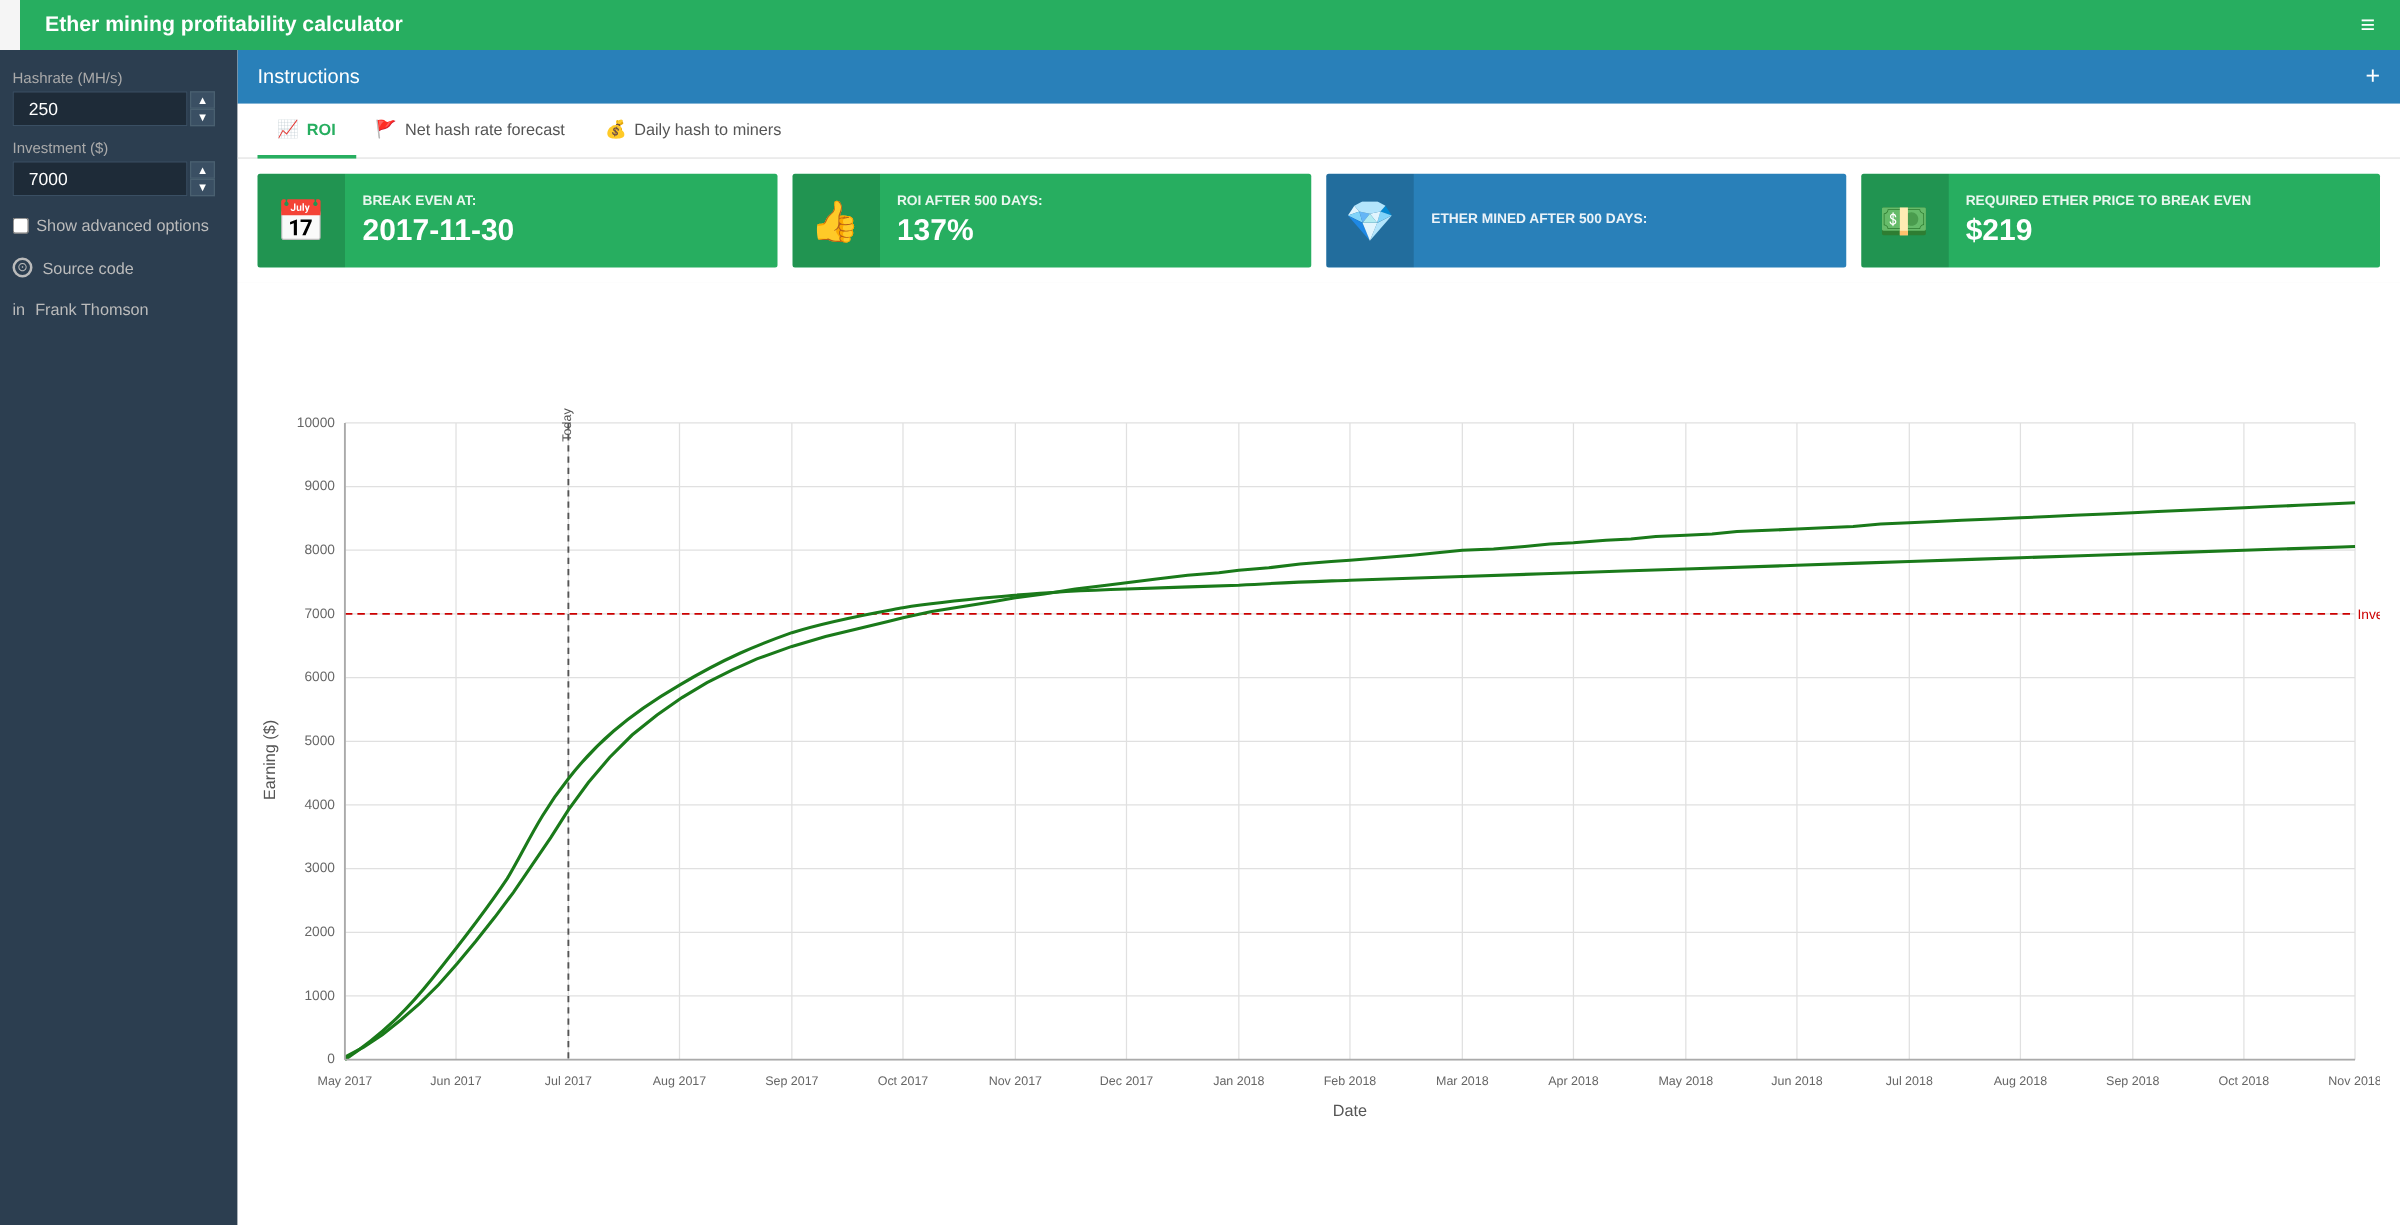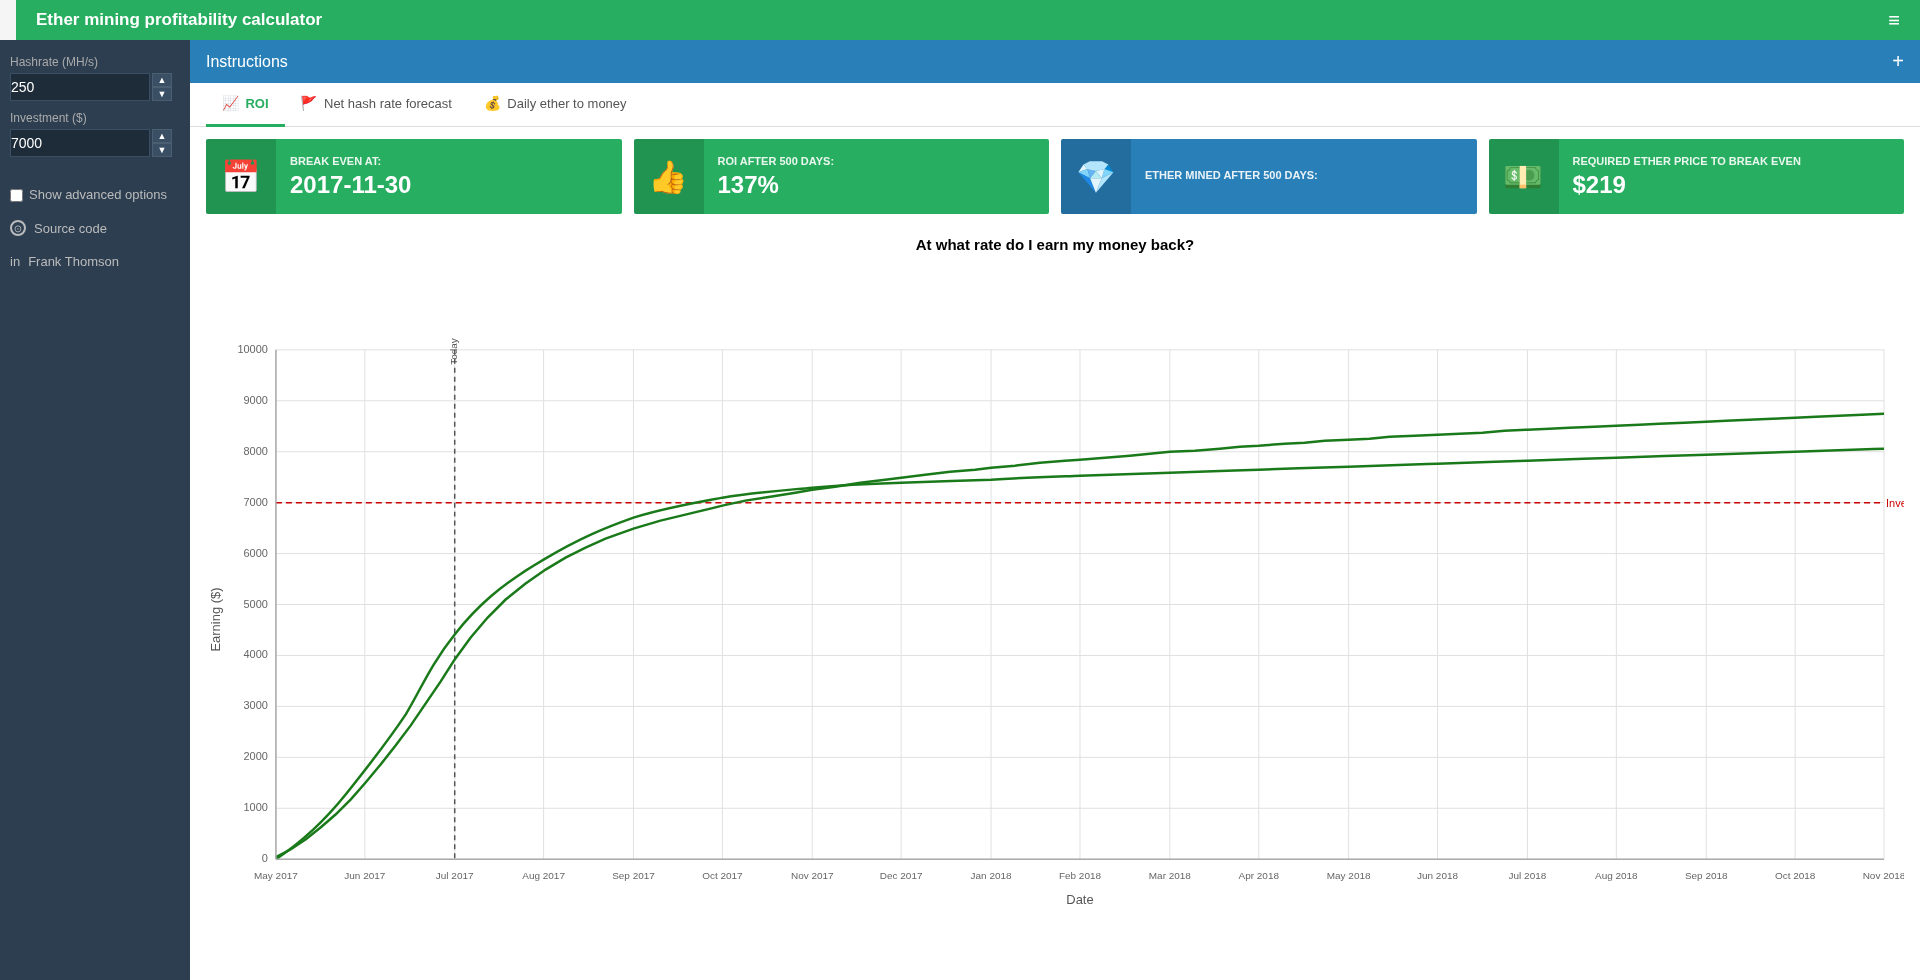--- a/index.html
+++ b/index.html
@@ -33,38 +33,38 @@
       flex-direction: column;
       gap: 10px;
     }
     .sidebar-group { margin-bottom: 0; }
     .sidebar-label { color: #aaa; font-size: 12px; margin-bottom: 4px; }
     .sidebar-input-wrap { display: flex; align-items: center; }
     .sidebar-input {
       background: #1e2b38;
       border: 1px solid #3a4f63;
       color: white;
-      padding: 5px 0;
+      padding: 5px 12px;
       font-size: 14px;
       width: 140px;
       outline: none;
     }
     .spinner-btns { display: flex; flex-direction: column; margin-left: 2px; }
     .spinner-btn {
       background: #3a4f63;
       border: 1px solid #4a6070;
       color: white;
       width: 20px;
       height: 14px;
       font-size: 9px;
       cursor: pointer;
       display: flex; align-items: center; justify-content: center;
       line-height: 1;
     }
-    .sidebar-checkbox-wrap { display: flex; align-items: flex-end; gap: 6px; font-size: 13px; color: #bbb; margin-top: 20px; }
+    .sidebar-checkbox-wrap { display: flex; align-items: center; gap: 6px; font-size: 13px; color: #bbb; margin-top: 6px; }
     .sidebar-checkbox-wrap input { cursor: pointer; }
     .sidebar-link { display: flex; align-items: center; gap: 8px; font-size: 13px; color: #bbb; cursor: pointer; margin-top: 8px; }
     .icon-circle { width: 16px; height: 16px; border-radius: 50%; border: 2px solid #bbb; display: inline-flex; align-items: center; justify-content: center; font-size: 10px; }
     .linkedin-icon { font-size: 13px; }
 
     
     .content { flex: 1; display: flex; flex-direction: column; overflow: hidden; justify-content: center; }
 
     
     .instructions-bar {
@@ -222,21 +222,21 @@
       <div class="tab active">
         <span class="tab-icon">📈</span>
         <span>ROI</span>
       </div>
       <div class="tab">
         <span class="tab-icon">🚩</span>
         <span>Net hash rate forecast</span>
       </div>
       <div class="tab">
         <span class="tab-icon">💰</span>
-        <span>Daily ether to money</span>
+        <span>Daily hash to miners</span>
       </div>
     </div>
 
     <div class="stat-cards">
 
       <div class="stat-card green">
         <div class="stat-icon-area">
           <span class="stat-icon">📅</span>
         </div>
         <div class="stat-text">
@@ -270,21 +270,20 @@
         </div>
         <div class="stat-text">
           <div class="stat-label">REQUIRED ETHER PRICE TO BREAK EVEN</div>
           <div class="stat-value">$219</div>
         </div>
       </div>
 
     </div>
 
     <div class="chart-area">
-      <div class="chart-title">At what rate do I earn my money back?</div>
       <div class="chart-container">
         <svg class="chart-svg" viewBox="0 0 1700 580" preserveAspectRatio="xMidYMid meet">
 
           <text x="14" y="290" text-anchor="middle" font-size="13" fill="#555" transform="rotate(-90,14,290)">Earning ($)</text>
 
           <line x1="70" y1="530" x2="1680" y2="530" stroke="#e0e0e0" stroke-width="1"></line>
           <line x1="70" y1="479" x2="1680" y2="479" stroke="#e0e0e0" stroke-width="1"></line>
           <line x1="70" y1="428" x2="1680" y2="428" stroke="#e0e0e0" stroke-width="1"></line>
           <line x1="70" y1="377" x2="1680" y2="377" stroke="#e0e0e0" stroke-width="1"></line>
           <line x1="70" y1="326" x2="1680" y2="326" stroke="#e0e0e0" stroke-width="1"></line>

